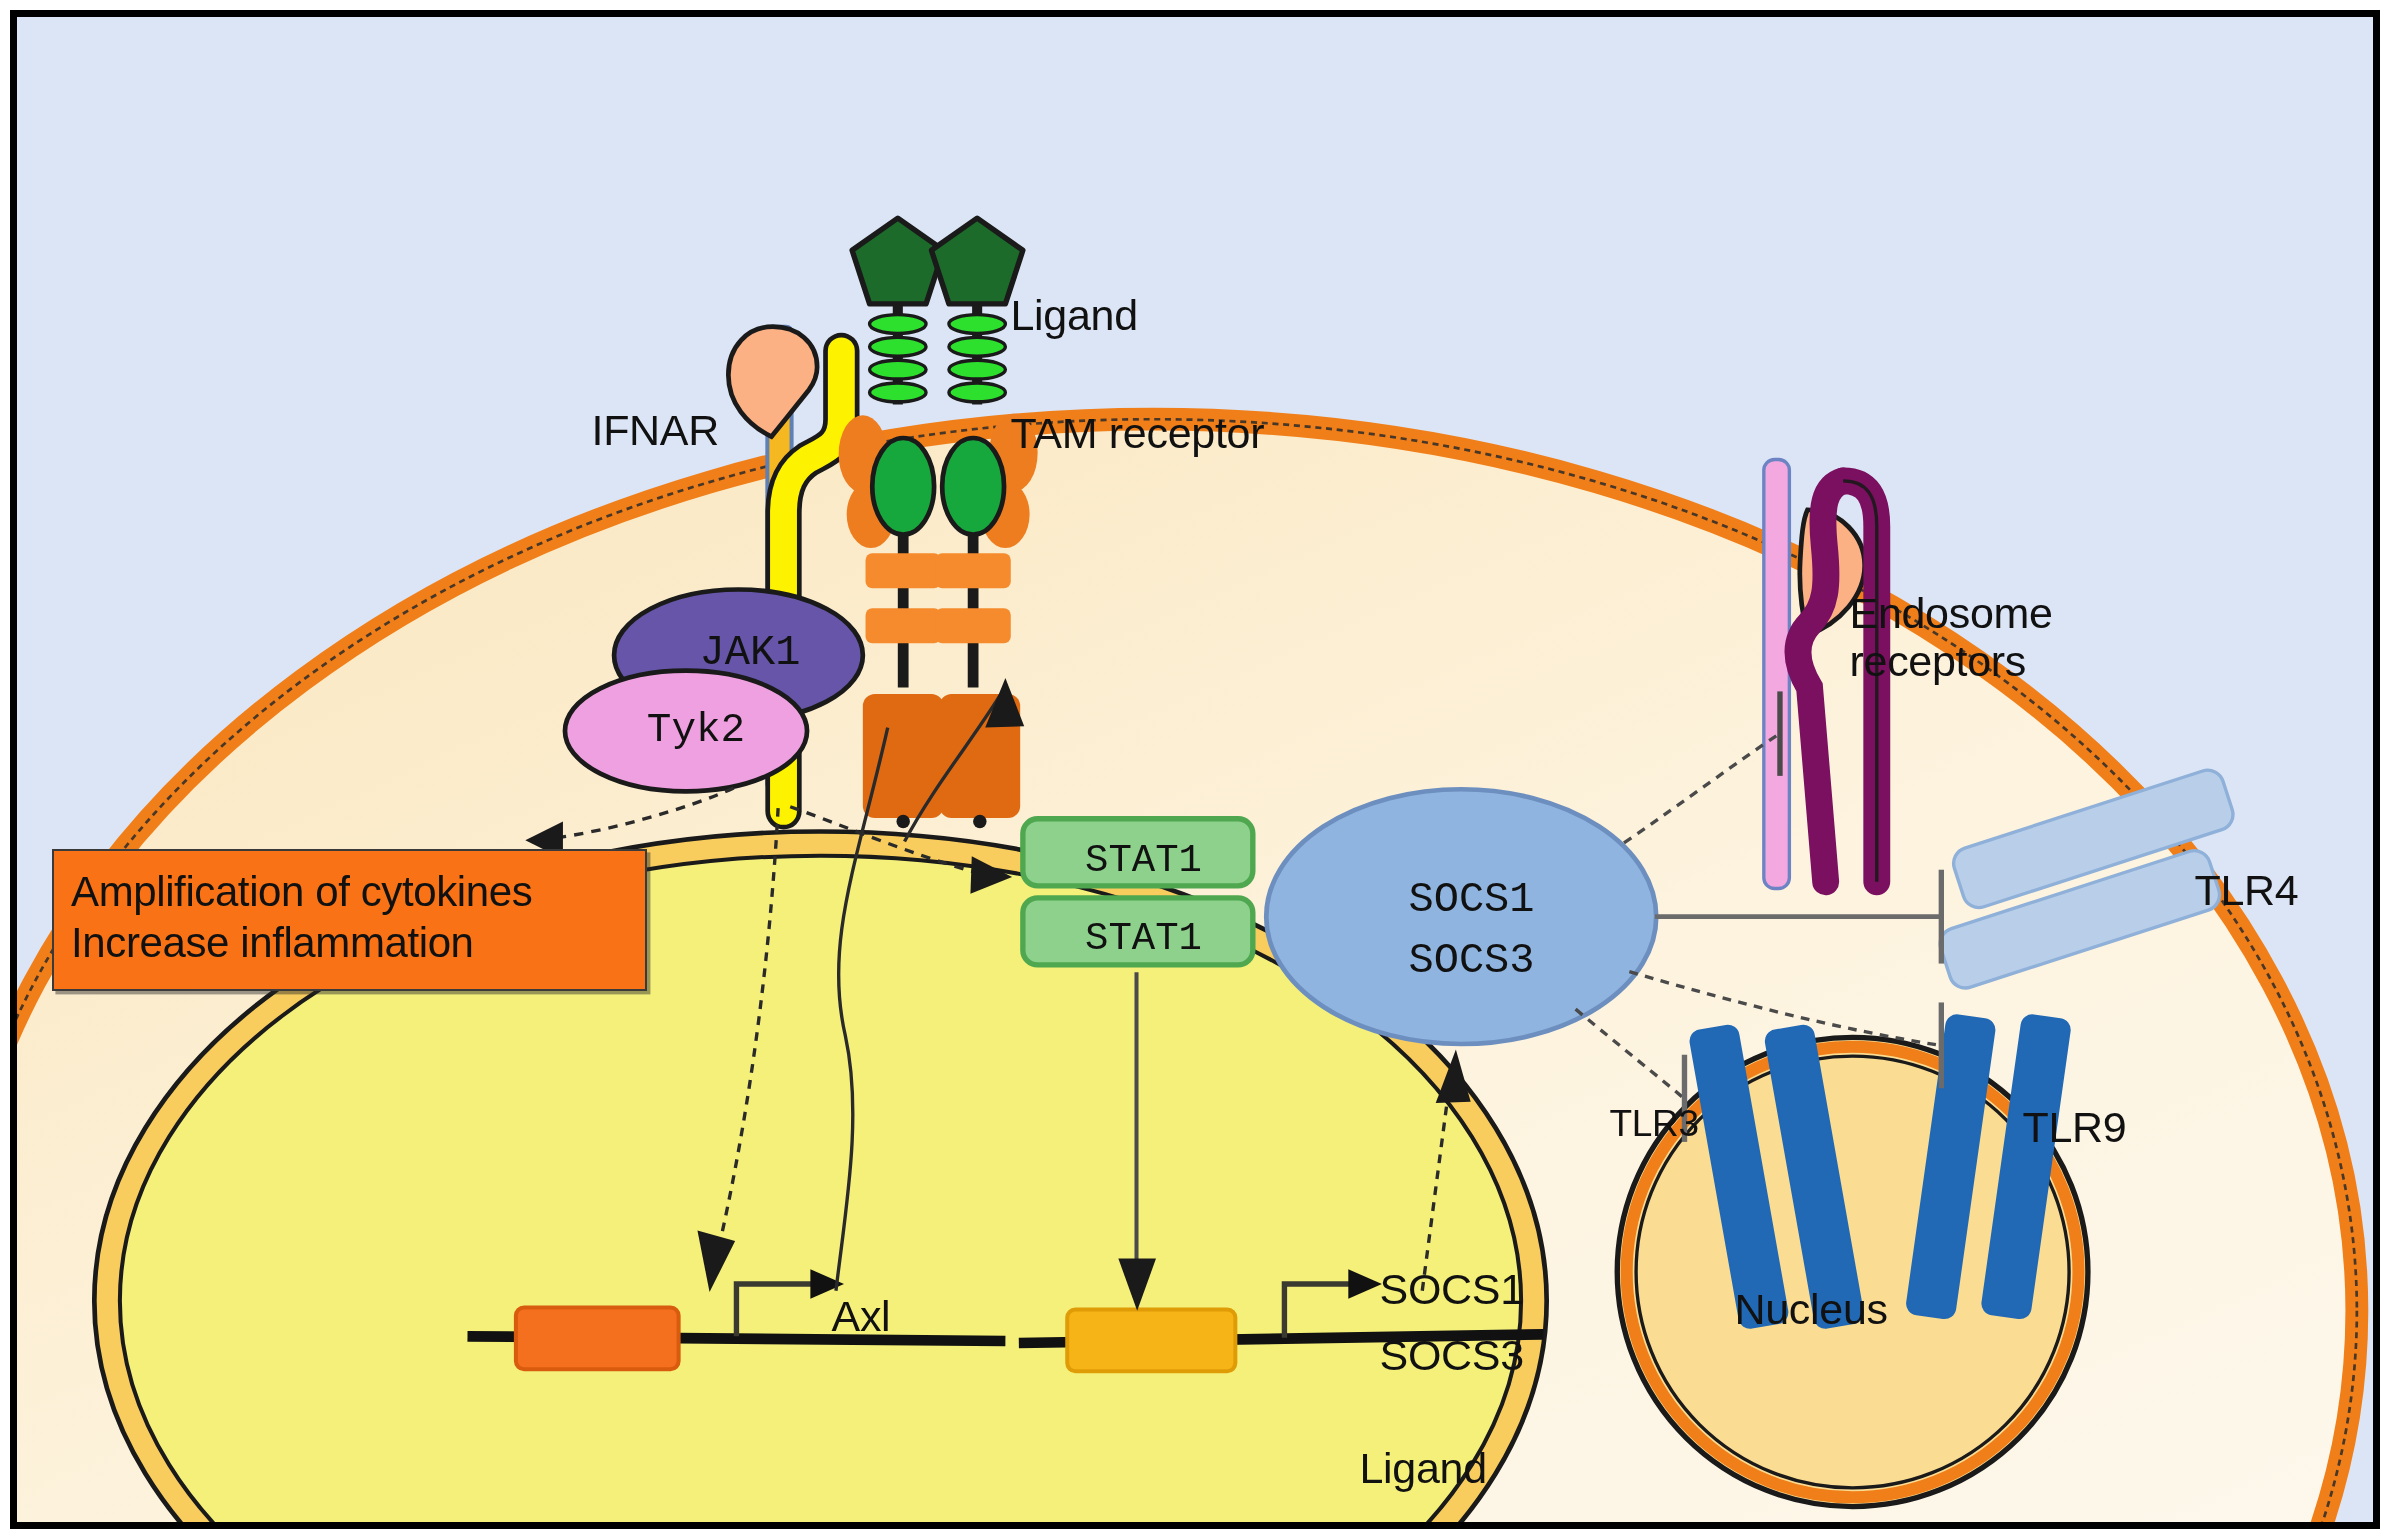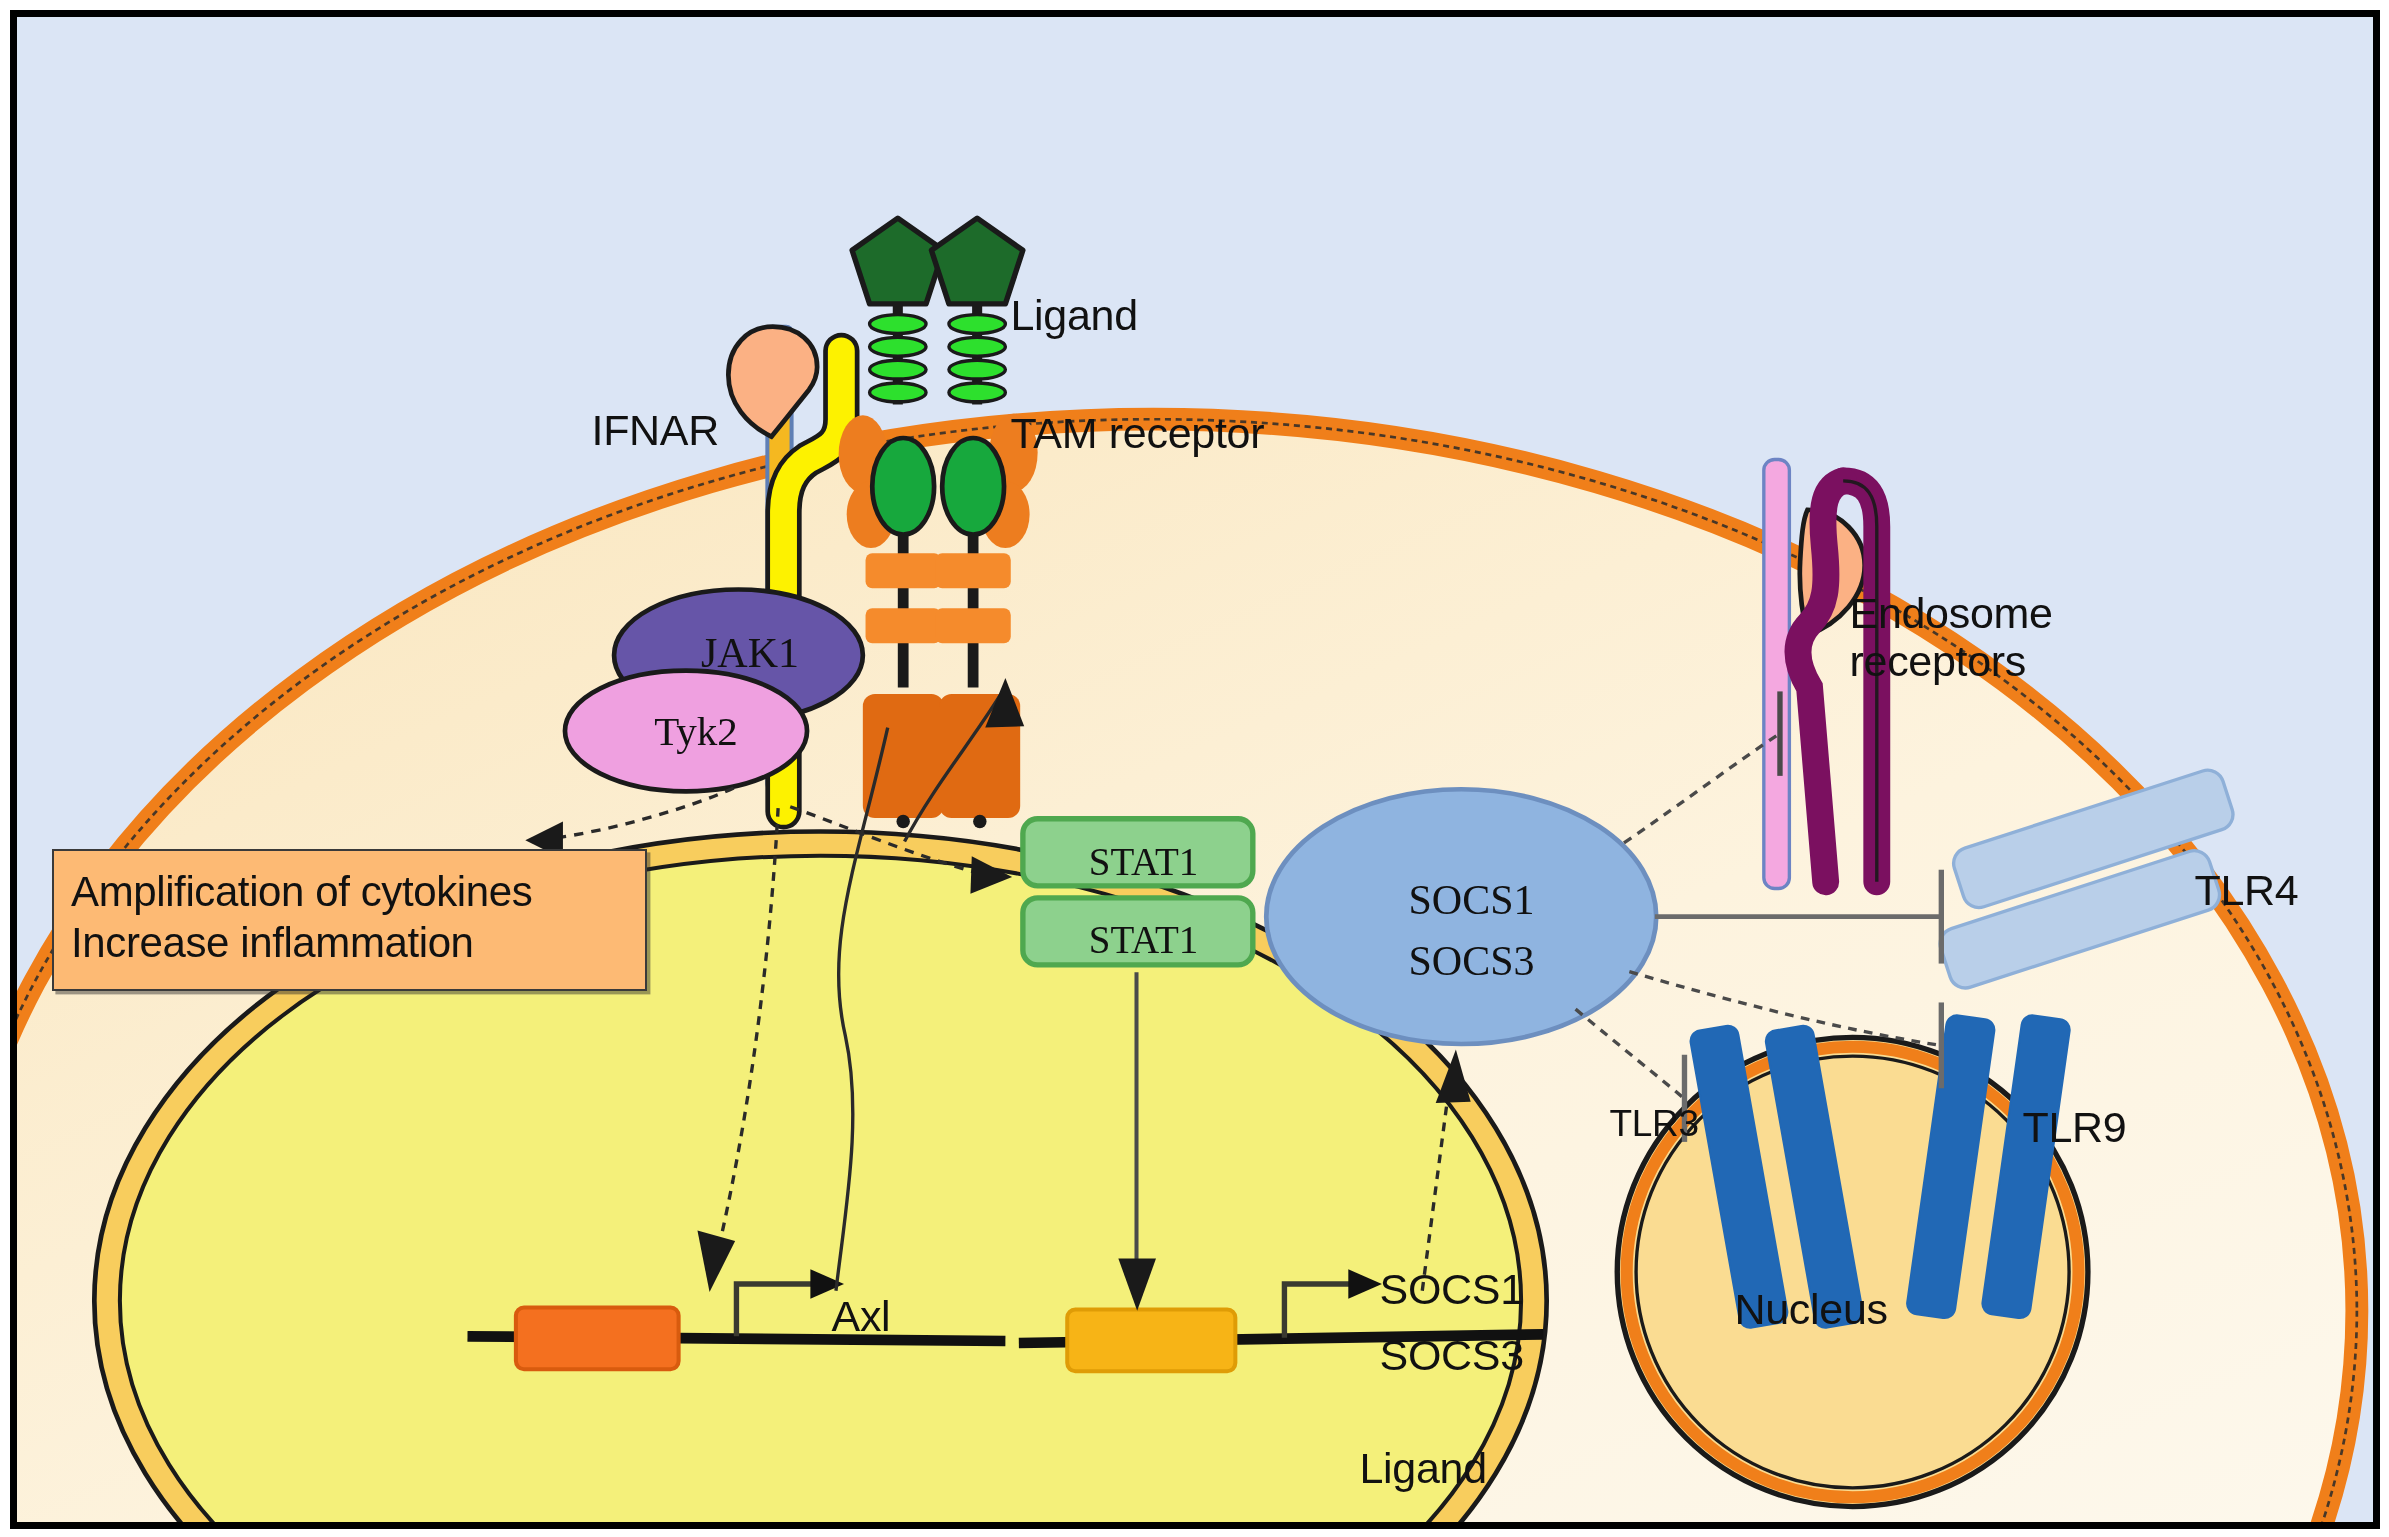--- a/index.html
+++ b/index.html
@@ -39,32 +39,32 @@
   .lbl-endosome{left:1718px;top:1268px;font-size:43px;}
   .lbl-nucleus{left:1343px;top:1427px;font-size:43px;}
   .lbl-axl{left:815px;top:1275px;font-size:43px;}
   .lbl-socsg1{left:1363px;top:1248px;font-size:43px;}
   .lbl-socsg3{left:1363px;top:1314px;font-size:43px;}
 
   .textbox{
     position:absolute;
     left:35px;top:832px;
     width:595px;height:142px;
-    background:#fdba74;
+    background:#f97316;
     border:2.7px solid #3a3a3a;
     box-sizing:border-box;
     box-shadow:3.4px 3.4px 0 rgba(40,40,40,0.45);
     padding:15px 17.6px 0 17.6px;
   }
   .textbox .line{font-size:42px;color:#111;letter-spacing:-0.4px;line-height:1.22;}
 
   .node-text{
     position:absolute;
     color:#111;
-    font-family:Liberation Serif, serif;
+    font-family:Liberation Mono, monospace;
     white-space:pre;
     text-align:center;
     pointer-events:none;
   }
   .t-jak1{left:649px;top:612px;width:169px;font-size:42px;}
   .t-tyk2{left:595px;top:690px;width:169px;font-size:41px;}
   .t-socs1{left:1350px;top:859px;width:210px;font-size:42px;}
   .t-socs3{left:1350px;top:920px;width:210px;font-size:42px;}
   .t-stat1a{left:1022px;top:822px;width:210px;font-size:39px;}
   .t-stat1b{left:1022px;top:900px;width:210px;font-size:39px;}

